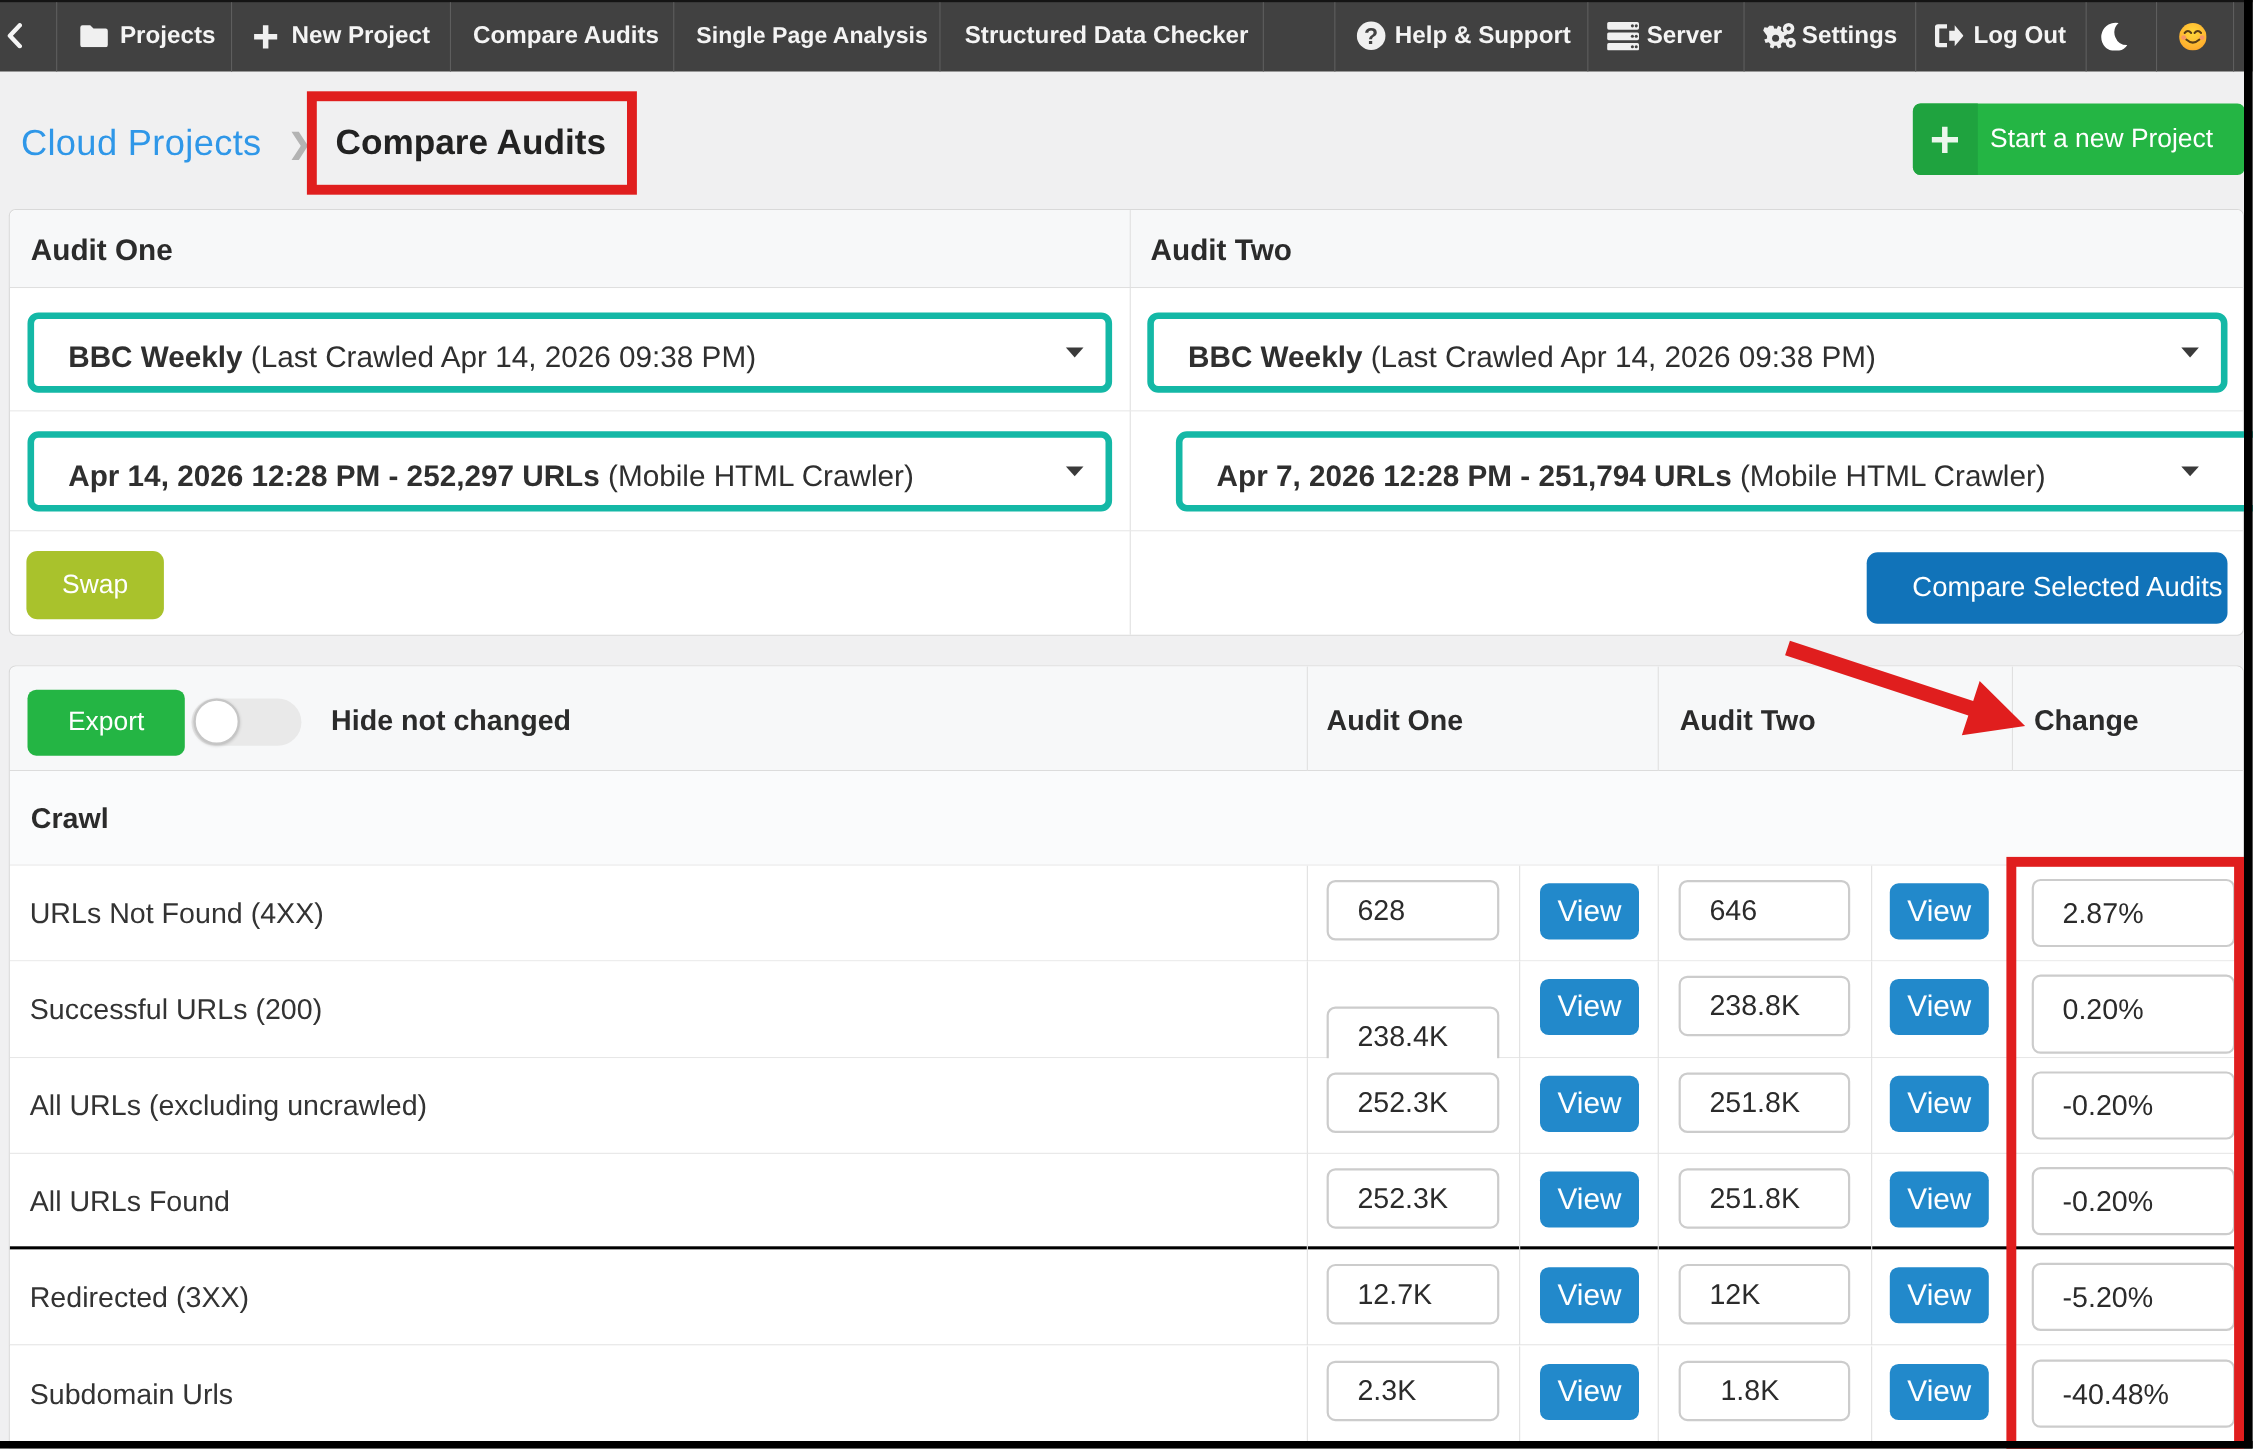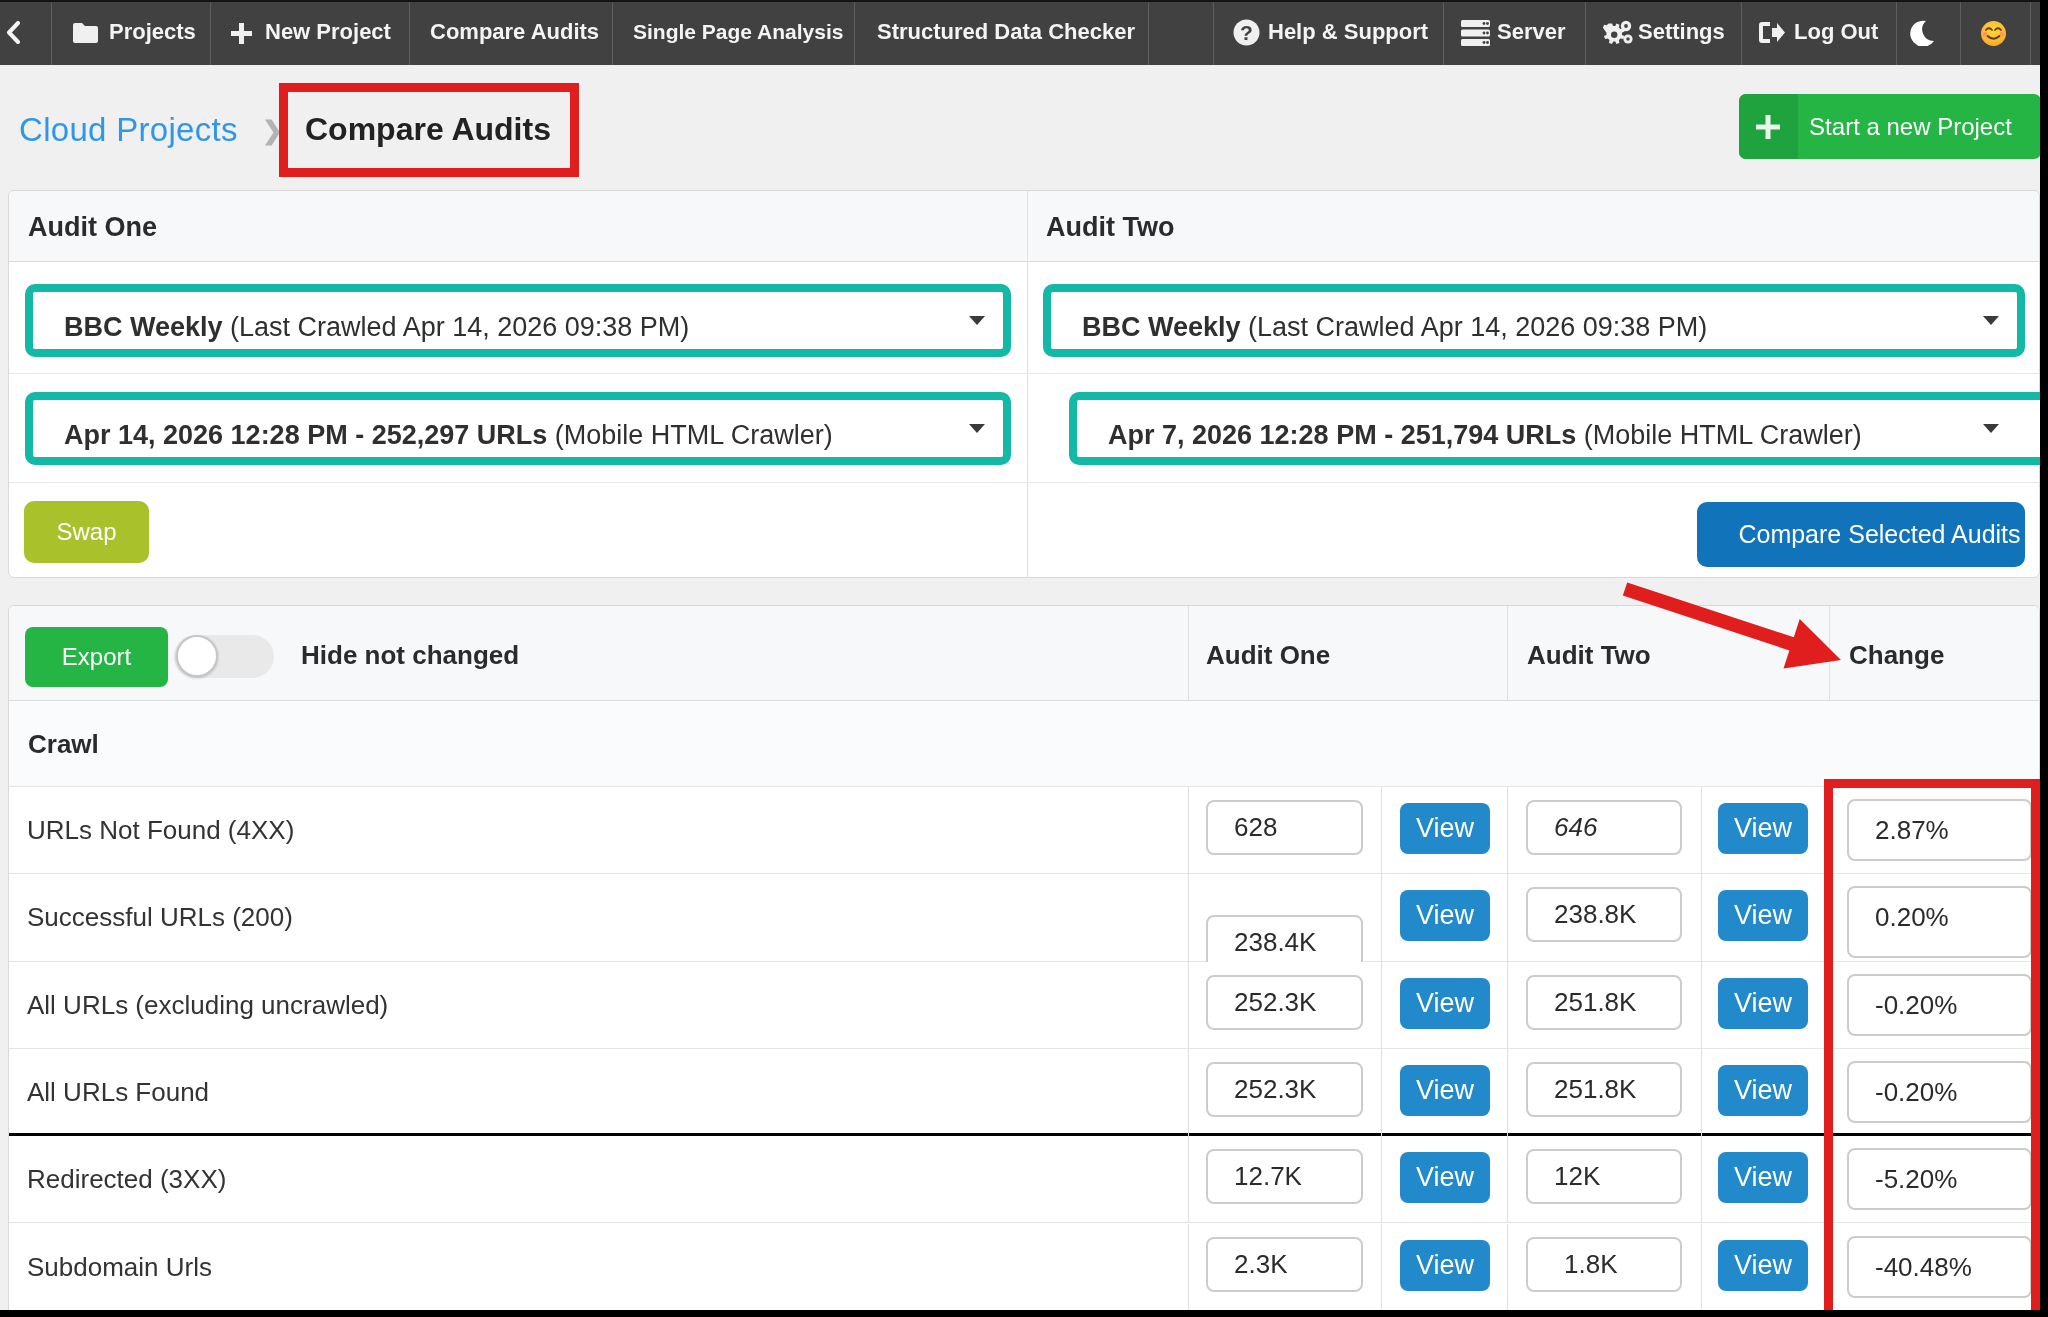--- a/index.html
+++ b/index.html
@@ -11,21 +11,21 @@
 .navsep { position:absolute; top:2px; height:63px; width:1px; background:#5e5e5e; }
 .navtxt { position:absolute; top:0; height:63px; line-height:63px; color:#f4f4f4; font-weight:bold; font-size:22px; white-space:nowrap; }
 
 .bc-link { color:#2f97e8; font-size:33px; letter-spacing:0.3px; }
 .bc-sep  { color:#b3b3b3; font-size:25px; font-weight:bold; }
 .bc-cur  { color:#222; font-size:32px; font-weight:bold; }
 
 .card { background:#fff; border:1px solid #d9d9d9; border-radius:6px; }
 .cardhead { background:#f7f8f9; border-bottom:1px solid #dcdcdc; border-radius:6px 6px 0 0; }
 .htxt { font-weight:bold; font-size:27px; color:#2b2b2b; }
-.sel { position:absolute; background:#fff; border:8px solid #14b8a6; border-radius:10px; height:73px; line-height:70px; font-size:27px; color:#2f2f2f; white-space:nowrap; padding-left:31px; }
+.sel { position:absolute; background:#fff; border:6px solid #14b8a6; border-radius:10px; height:73px; line-height:70px; font-size:27px; color:#2f2f2f; white-space:nowrap; padding-left:31px; }
 .sel b { font-weight:bold; }
 .caret { position:absolute; width:0; height:0; border-left:8px solid transparent; border-right:8px solid transparent; border-top:9px solid #3a3a3a; }
 .hline { position:absolute; height:1px; background:#e8e8e8; }
 .vline { position:absolute; width:1px; background:#e0e0e0; }
 .btn { position:absolute; color:#fff; text-align:center; }
 
 .rowlbl { position:absolute; font-size:26px; color:#333; white-space:nowrap; }
 .valbox { position:absolute; background:#fff; border:2px solid #ccc; border-radius:8px; height:55px; line-height:51px; font-size:26px; color:#2b2b2b; padding-left:26px; }
 .viewbtn { position:absolute; background:#2289cb; border-radius:8px; height:51px; line-height:51px; font-size:27px; color:#fff; text-align:center; width:90px; }
 
@@ -176,21 +176,21 @@
   <div id="rows">
       <div class="abs" style="left:0; top:181px; width:2030px; height:87.3px; border-bottom:1px solid #e5e5e5; background:#fff;">
     <div class="rowlbl" style="left:18px; top:28px;">URLs Not Found (4XX)</div>
     <div class="vline" style="left:1179px; top:0; height:87.3px;"></div>
     <div class="vline" style="left:1372px; top:0; height:87.3px;"></div>
     <div class="vline" style="left:1498px; top:0; height:87.3px;"></div>
     <div class="vline" style="left:1692px; top:0; height:87.3px;"></div>
     <div class="vline" style="left:1820px; top:0; height:87.3px;"></div>
     <div class="valbox" style="left:1197px; top:13px; width:157px;">628</div>
     <div class="viewbtn" style="left:1391px; top:16px;">View</div>
-    <div class="valbox" style="left:1517px; top:13px; width:156px;font-style:italic;">646</div>
+    <div class="valbox" style="left:1517px; top:13px; width:156px;">646</div>
     <div class="viewbtn" style="left:1709px; top:16px;">View</div>
     <div class="valbox" style="left:1838px; top:12px; width:185px; height:62px; line-height:58px;">2.87%</div>
   </div>
       <div class="abs" style="left:0; top:268.3px; width:2030px; height:87.3px; border-bottom:1px solid #e5e5e5; background:#fff;">
     <div class="rowlbl" style="left:18px; top:28px;">Successful URLs (200)</div>
     <div class="vline" style="left:1179px; top:0; height:87.3px;"></div>
     <div class="vline" style="left:1372px; top:0; height:87.3px;"></div>
     <div class="vline" style="left:1498px; top:0; height:87.3px;"></div>
     <div class="vline" style="left:1692px; top:0; height:87.3px;"></div>
     <div class="vline" style="left:1820px; top:0; height:87.3px;"></div>

